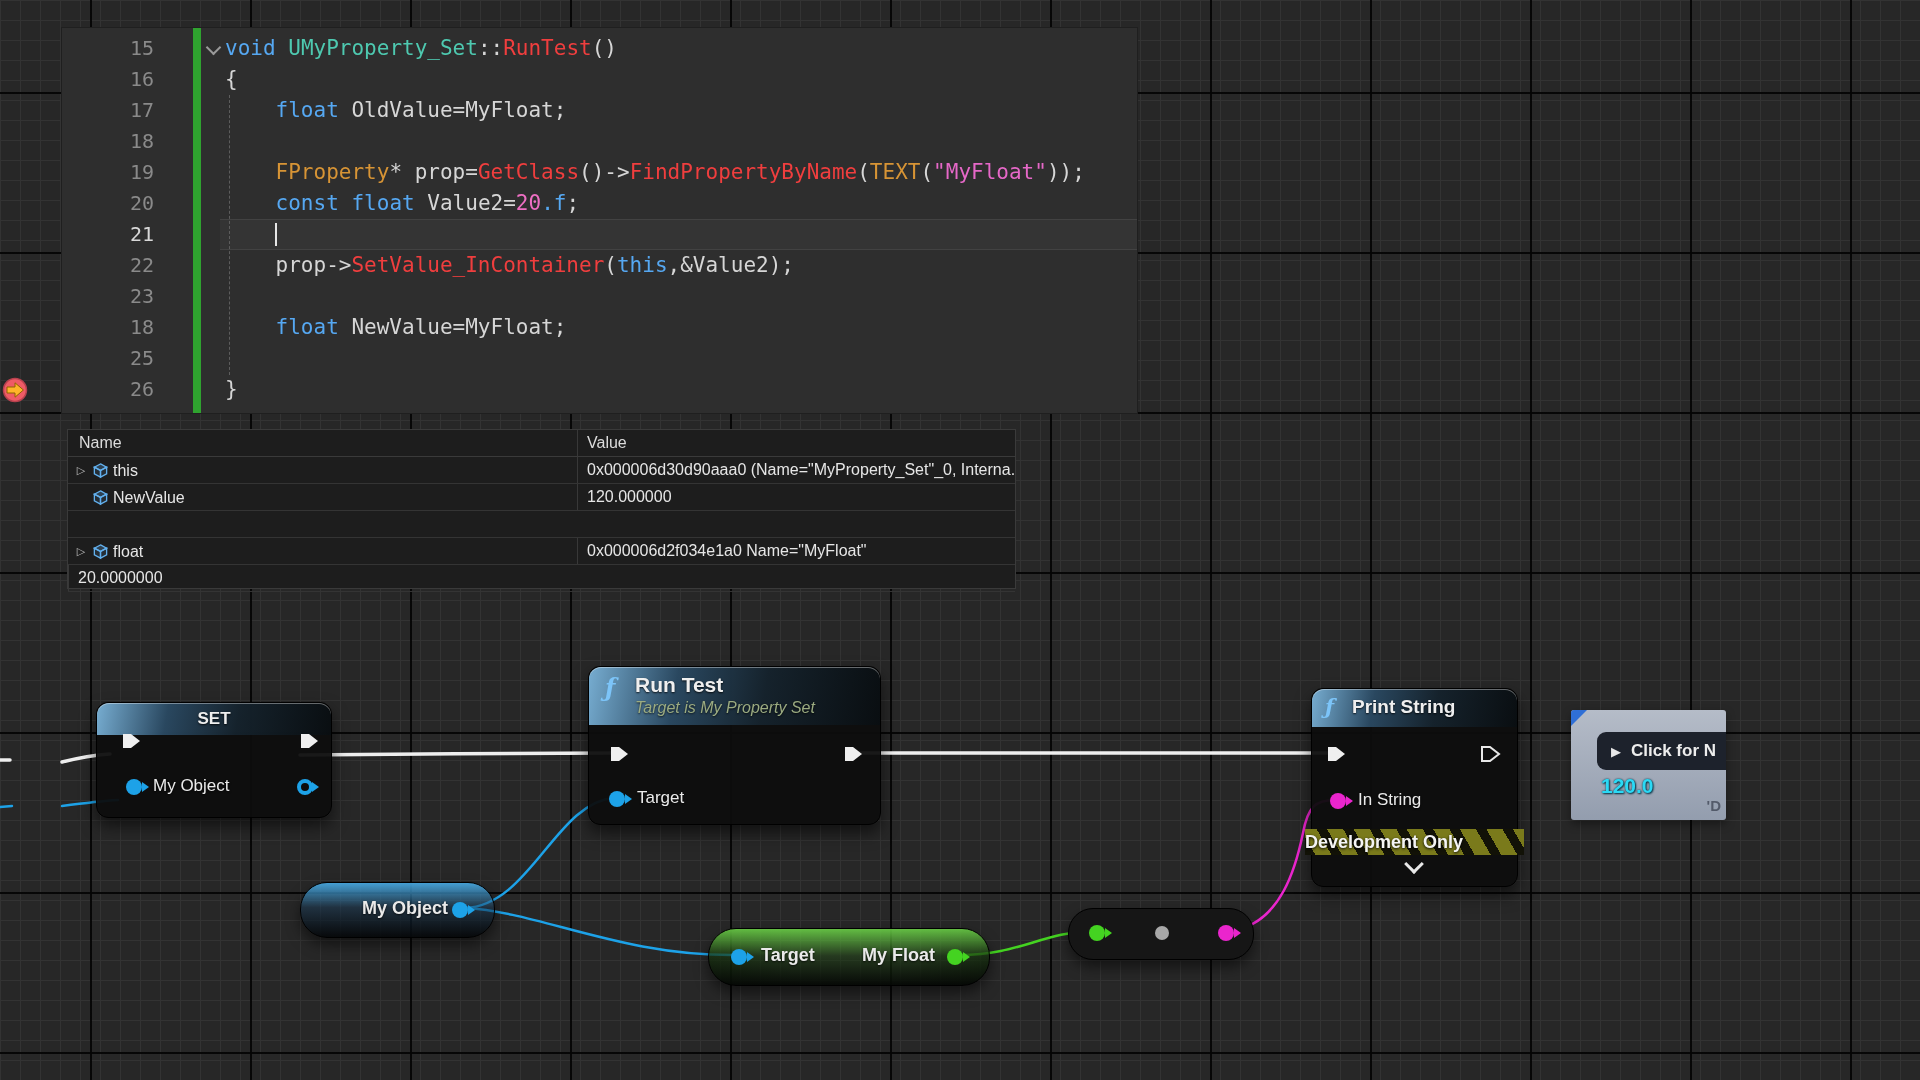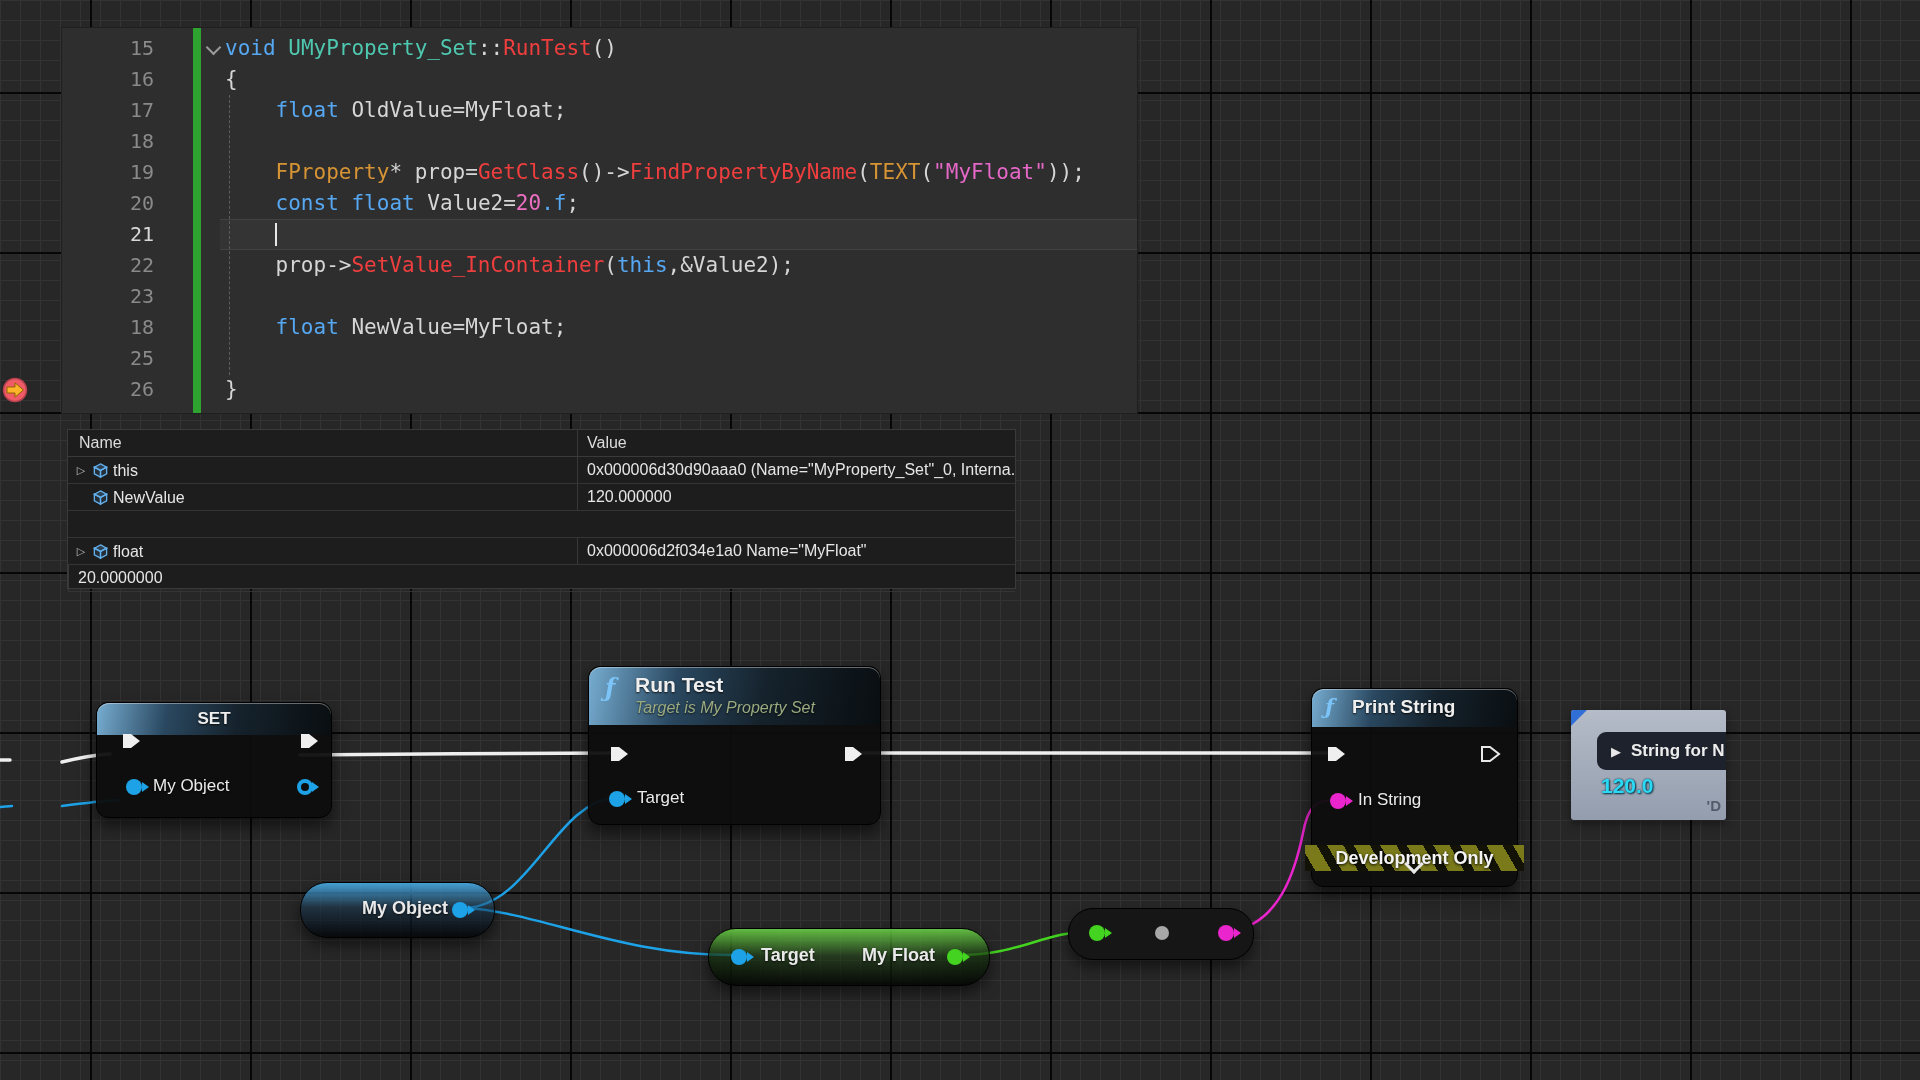--- a/index.html
+++ b/index.html
@@ -59,23 +59,23 @@
   .pin-label{position:absolute;font-size:17px;color:#eaeaea;text-shadow:0 1px 2px rgba(0,0,0,.7);}
   .pin-exec{position:absolute;width:22px;height:22px;}
   .pin-data{position:absolute;width:16px;height:16px;border-radius:50%;}
   .pin-data::after{content:"";position:absolute;right:-7px;top:3px;width:0;height:0;
     border-top:5px solid transparent;border-bottom:5px solid transparent;border-left:7px solid inherit;}
   .pin-tip{position:absolute;right:-7px;top:3px;width:0;height:0;
     border-top:5px solid transparent;border-bottom:5px solid transparent;}
   .pin-hollow{box-sizing:border-box;border:4px solid;background:#0d0d0d !important;}
   .pill{position:absolute;border:1px solid #000;box-shadow:0 7px 14px rgba(0,0,0,.5);
     color:#f0f0f0;}
-  .dev-banner{position:absolute;left:-7px;right:-7px;height:26px;line-height:26px;text-align:center;
+  .dev-banner{position:absolute;left:-7px;right:-7px;height:26px;line-height:26px;text-align:left;
     background:repeating-linear-gradient(60deg,#121207 0 9px,#7a7a1b 9px 23px);
-    color:#f4f4f4;font-size:18px;font-weight:bold;text-shadow:0 1px 3px #000;margin-top:16px;}
+    color:#f4f4f4;font-size:18px;font-weight:bold;text-shadow:0 1px 3px #000;}
   .chevron-down{position:absolute;width:11px;height:11px;border-right:3px solid #e8e8e8;
     border-bottom:3px solid #e8e8e8;transform:rotate(45deg);}
   .gray-dot{position:absolute;width:14px;height:14px;border-radius:50%;background:#a8a8a8;}
   
   #debug-bubble{position:absolute;left:1571px;top:710px;width:155px;height:110px;
     background:linear-gradient(180deg,#b5bcc8,#939dae);border-radius:3px;overflow:hidden;
     box-shadow:0 4px 10px rgba(0,0,0,.4);}
   #bubble-corner{position:absolute;left:0;top:0;width:0;height:0;
     border-top:16px solid #2f6fd6;border-right:16px solid transparent;}
   #bubble-btn{position:absolute;left:26px;top:22px;height:38px;width:180px;border-radius:9px;
@@ -194,21 +194,21 @@
     <span class="gray-dot" style="left:86px;top:17px;"></span>
     <span class="pin-data" style="left:149px;top:16px;background:#ea25cd;">
       <span class="pin-tip" style="border-left:7px solid #ea25cd;"></span>
       </span>
   </div>
 
   <div id="debug-bubble">
     <div id="bubble-corner"></div>
     <div id="bubble-btn">
       <span class="play">▶</span>
-      <span class="lbl">String for N</span>
+      <span class="lbl">Click for N</span>
     </div>
     <div id="bubble-value">120.0</div>
     <div id="bubble-hint">'D</div>
   </div>
 
   <div id="code-panel">
     <div class="green-bar"></div>
     <div class="current-line"></div>
     <div class="indent-guide"></div>
     <div class="code-rows" id="code-rows">

